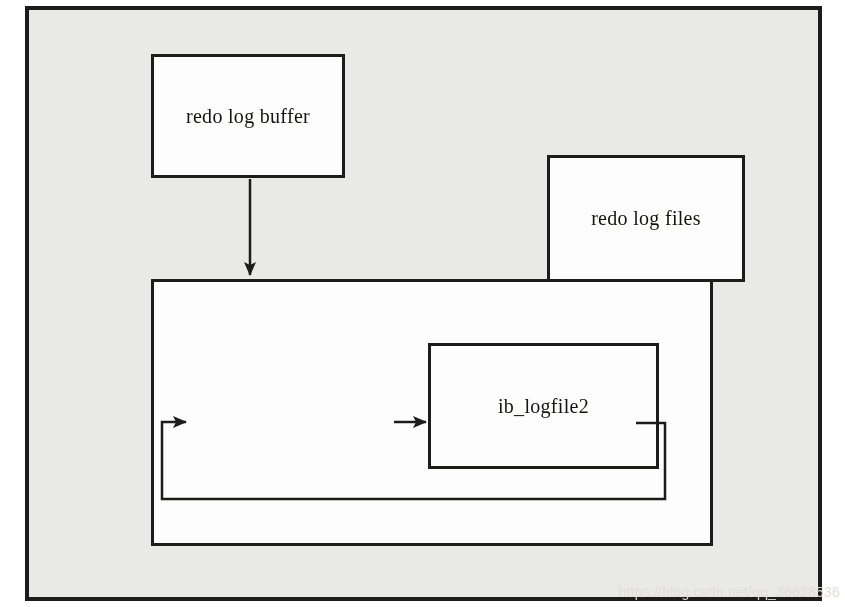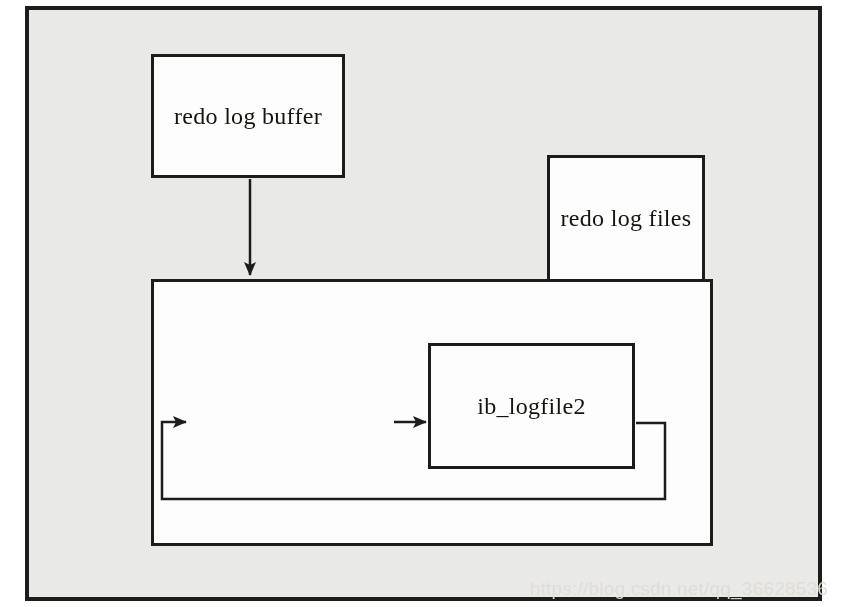--- a/index.html
+++ b/index.html
@@ -9,35 +9,35 @@
     font-family:"Liberation Serif", serif;
   }
   .frame {
     position:absolute; left:25px; top:6px; width:797px; height:595px;
     box-sizing:border-box; background:#e9e9e7; border:4px solid #1c1c1a;
   }
   .node {
     position:absolute; box-sizing:border-box;
     background:#fdfdfd; border:3px solid #1c1c1a;
     display:flex; align-items:center; justify-content:center;
-    font-size:24px; color:#14140f; letter-spacing:0.3px;
+    font-size:20px; color:#14140f; letter-spacing:0.3px;
   }
   #buffer-box  { left:151px; top:54px;  width:194px; height:124px; }
-  #files-box   { left:547px; top:155px; width:158px; height:127px; }
+  #files-box   { left:547px; top:155px; width:198px; height:127px; }
   #group-box   { left:151px; top:279px; width:562px; height:267px; }
   #logfile1-box{ left:188px; top:342px; width:206px; height:127px; }
-  #logfile2-box{ left:428px; top:343px; width:207px; height:126px; }
+  #logfile2-box{ left:428px; top:343px; width:231px; height:126px; }
   .arrow-layer {
     position:absolute; left:0; top:0; width:845px; height:607px;
     pointer-events:none;
   }
   .watermark {
-    position:absolute; right:17px; bottom:7px; z-index:6;
+    position:absolute; right:5px; bottom:7px; z-index:6;
     font-family:"Liberation Sans", sans-serif;
-    font-size:19px; color:rgba(224,220,213,0.95); letter-spacing:0.2px;
+    font-size:14px; color:rgba(224,220,213,0.95); letter-spacing:0.2px;
   }
 </style>
 </head>
 <body>
 
 <div class="stage">
 
   <div class="frame"></div>
 
   <div class="node" id="group-box"></div>

